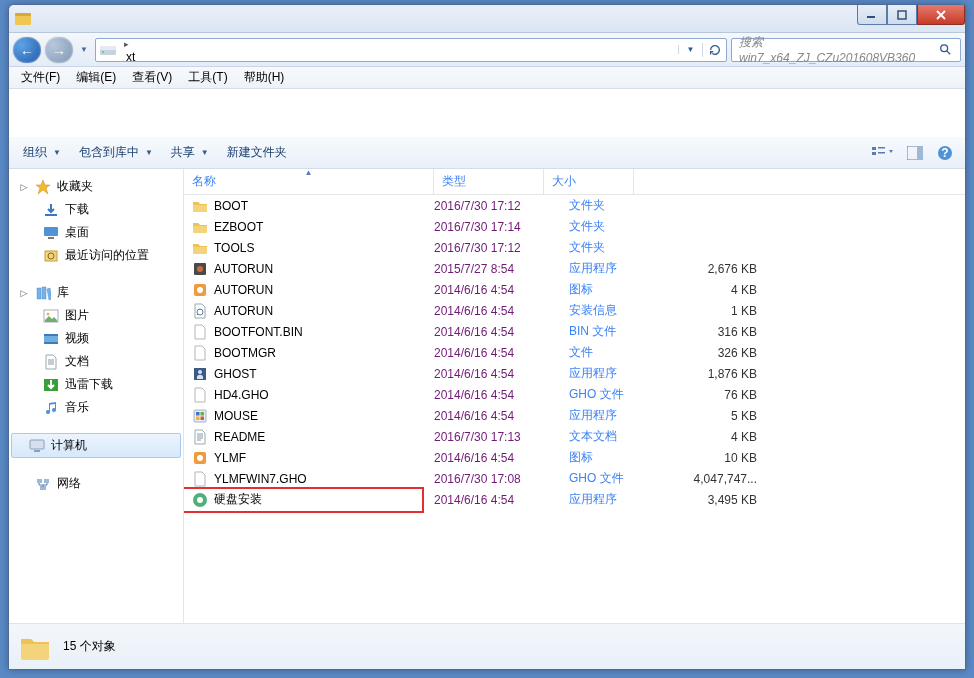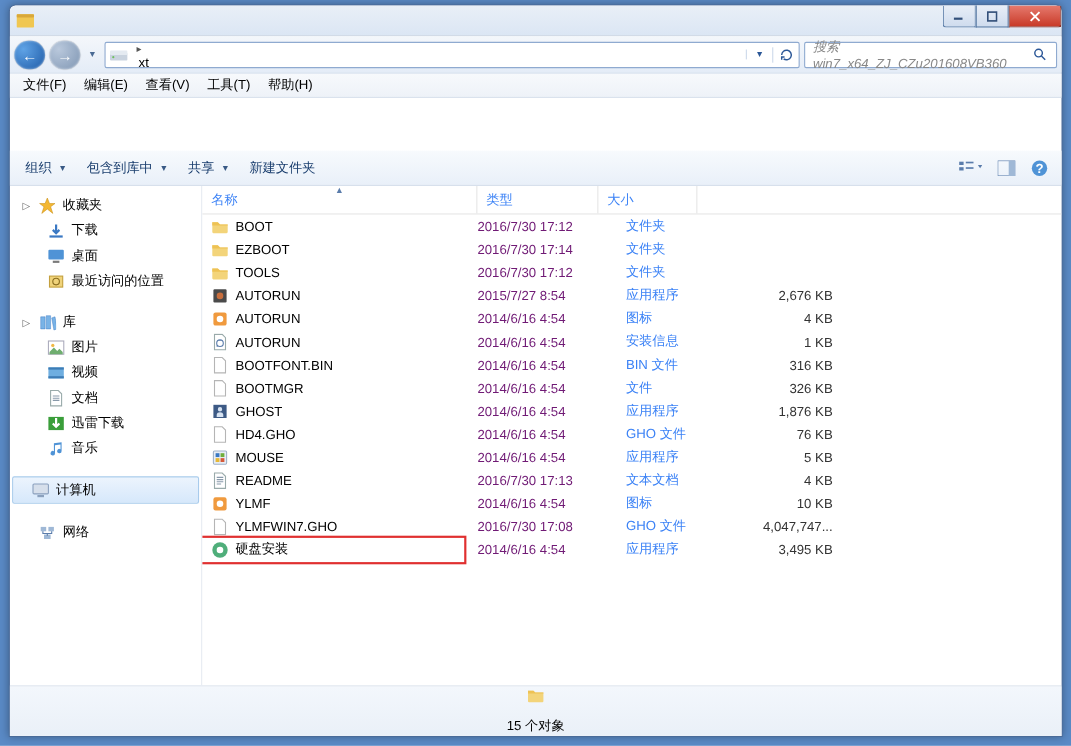--- a/index.html
+++ b/index.html
@@ -43,21 +43,21 @@
 .col { padding:0 8px; border-right:1px solid #e6e6e6; height:100%; display:flex; align-items:center; cursor:default; position:relative;}
 .col.sort::after { content:"▲"; font-size:8px; color:#5a7cab; position:absolute; left:50%; top:-1px; transform:translateX(-50%);}
 .c-name { width:250px;} .c-date { width:135px;} .c-type { width:110px;} .c-size { width:90px; justify-content:flex-start;}
 .rows { flex:1; overflow:auto; position:relative;}
 .row { display:flex; align-items:center; height:21px; padding-left:8px; cursor:default;}
 .row .cn { width:242px; display:flex; align-items:center; gap:6px; white-space:nowrap; overflow:hidden;}
 .row .cd { width:135px; color:#701a75;}
 .row .ct { width:110px; color:#3b82f6;}
 .row .cs { width:90px; color:#333; text-align:right; padding-right:12px;}
 .highlight-box { position:absolute; border:2px solid #e03030; pointer-events:none;}
-.status { height:46px; border-top:1px solid #dde4ee; background:linear-gradient(#f3f7fc,#eaf0f8); display:flex; align-items:center; padding:0 10px; gap:12px;flex-direction:column;}
+.status { height:46px; border-top:1px solid #dde4ee; background:linear-gradient(#f3f7fc,#eaf0f8); display:flex; align-items:center; padding:0 10px; gap:12px;}
 .status .bigico { width:32px; height:32px; }
 </style>
 </head>
 <body>
 
 <div class="win">
   <div class="titlebar">
     <svg class="ico" viewBox="0 0 16 16">
         <rect width="16" height="12" y="2" fill="#f0c752" rx="1"></rect>
         <rect width="16" height="3" y="2" fill="#d9a83a" rx="1"></rect>

